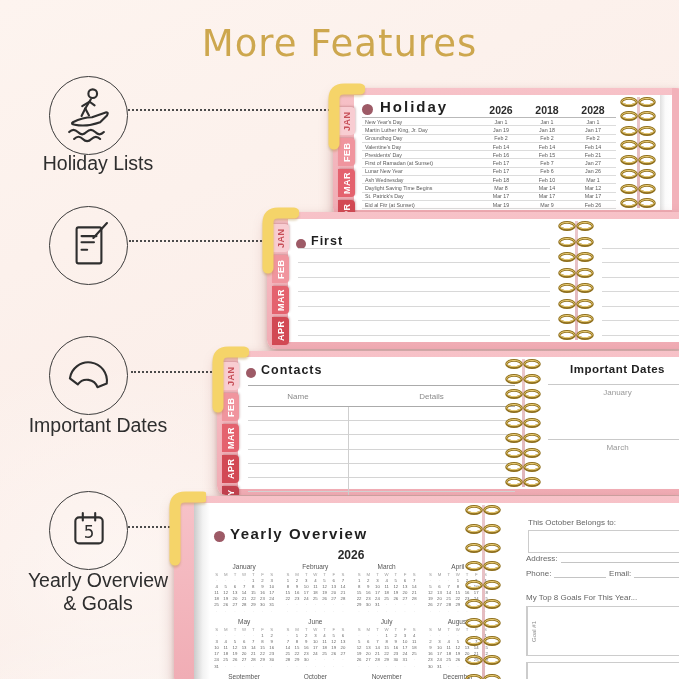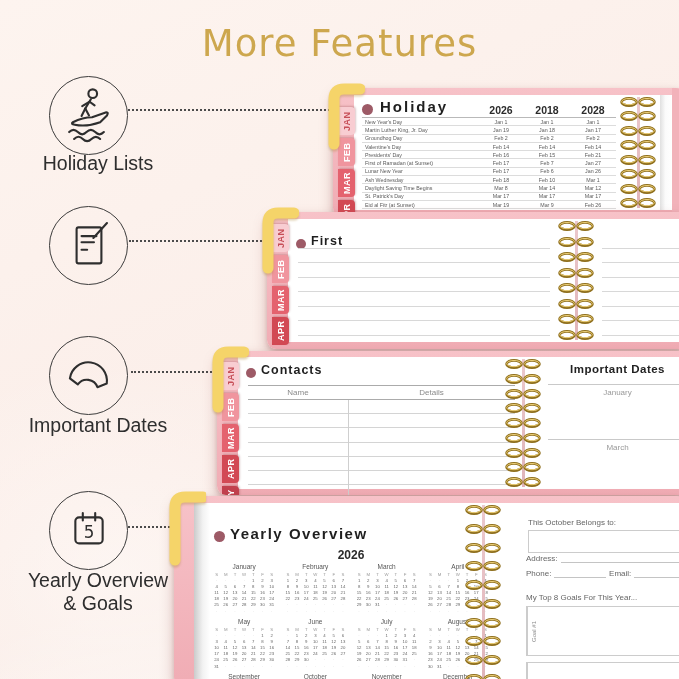--- a/index.html
+++ b/index.html
@@ -47,21 +47,21 @@
   .hname{width:116px;font-size:5.3px;color:#5a5a5a;padding-left:3px;white-space:nowrap;overflow:hidden}
   .hdate{width:46px;font-size:5.3px;color:#5a5a5a;text-align:center;white-space:nowrap}
   .hdate.year{font-size:10.5px;font-weight:bold;color:#2b2b2b}
 
   
   .lines{position:absolute;display:flex;flex-direction:column}
   .nline{height:14.5px;border-bottom:1px solid #d8d8d8}
 
   
   .c-table{position:absolute;left:10px;top:28px;width:267px}
-  .c-head{display:flex;height:15px;align-items:center;border-top:1px solid #ababab;border-bottom:1px solid #ababab}
+  .c-head{display:flex;height:22px;align-items:center;border-top:1px solid #ababab;border-bottom:1px solid #ababab}
   .c-col1{width:100px;text-align:center;font-size:8px;color:#8a8a8a}
   .c-col2{flex:1;text-align:center;font-size:8px;color:#8a8a8a}
   .crow{height:14.2px;border-bottom:1px solid #d4d4d4}
   .c-div{position:absolute;left:100px;top:0;bottom:0;width:1px;background:#cfcfcf}
   .imp-region{position:absolute;left:310px;right:0;top:6px;bottom:0}
   .imp-title{text-align:center;font-size:11.5px;font-weight:bold;letter-spacing:.5px;color:#222;margin-bottom:9px}
   .imp-sec{border-top:1px solid #c9c9c9;height:55px;padding-top:3px;text-align:center}
   .imp-month{font-size:8px;color:#9a9a9a}
 
   

